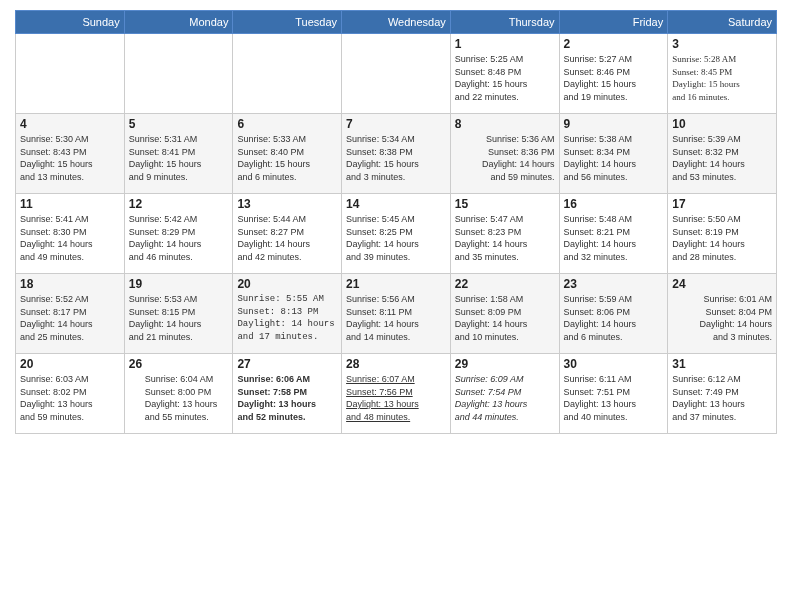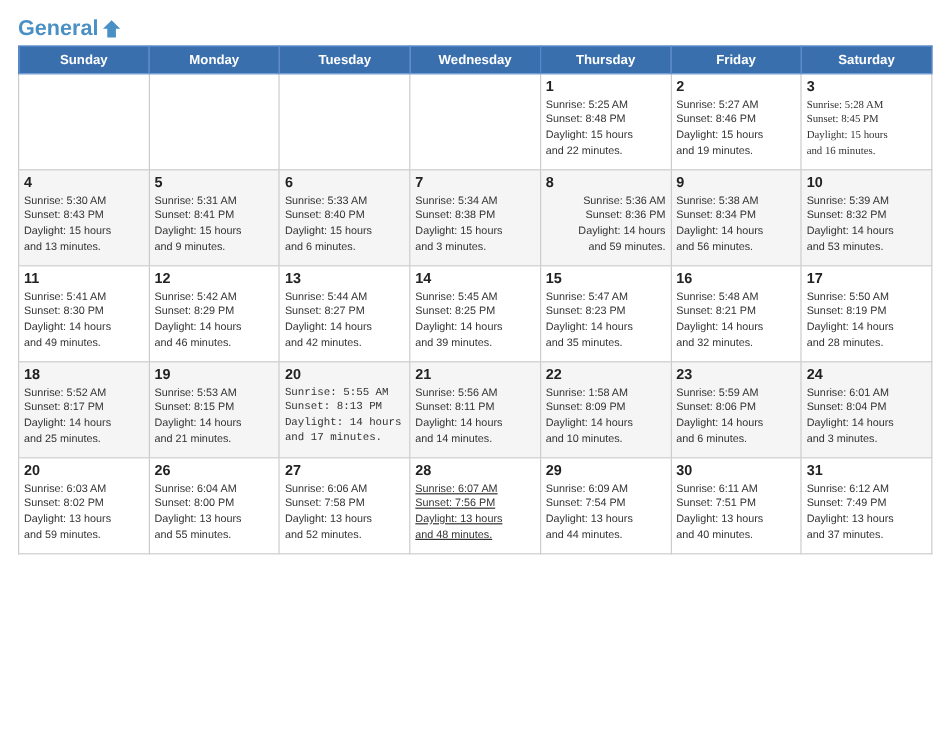--- a/index.html
+++ b/index.html
@@ -55,23 +55,23 @@
     }
     table {
       width: 100%;
       border-collapse: collapse;
       table-layout: fixed;
     }
     thead th {
       background-color: #3a6fad;
       color: #fff;
       font-size: 11px;
-      font-weight: bold;
+      font-weight: normal;
       padding: 5px 4px;
-      text-align: center;
+      text-align: right;
       border: 1px solid #5588cc;
     }
     tbody td {
       border: 1px solid #ccc;
       vertical-align: top;
       padding: 3px 4px;
       font-size: 9.5px;
       color: #333;
       height: 80px;
       background: #fff;
@@ -92,39 +92,20 @@
       color: #333;
     }
     .empty-cell {
       background: #fff !important;
     }
   </style>
 </head>
 <body>
 
 <div class="container">
-  <div class="header-area">
-    <div class="logo">
-      <div style="display:flex;flex-direction:column;align-items:flex-start;">
-        <div style="display:flex;align-items:center;">
-          <span class="logo-text">
-            <span>General</span>
-          </span>
-          <svg class="logo-icon" viewBox="0 0 20 20">
-            <polygon points="10,2 18,10 14,10 14,18 6,18 6,10 2,10" fill="#4a90c4"></polygon>
-          </svg>
-        </div>
-        <span class="logo-text" style="color:#4a90c4;"></span>
-      </div>
-    </div>
-    <div class="title-area">
-      <div class="month-title"></div>
-      <div class="location"></div>
-    </div>
-  </div>
 
   <table>
     <thead>
       <tr>
       <th>Sunday</th>
           <th>Monday</th>
           <th>Tuesday</th>
           <th>Wednesday</th>
           <th>Thursday</th>
           <th>Friday</th>
@@ -299,58 +280,58 @@
           </td>
           <td>
             <span class="day-number">23</span>
             <div class="day-info" style="white-space: pre-line;">Sunrise: 5:59 AM
 Sunset: 8:06 PM
 Daylight: 14 hours
 and 6 minutes.</div>
           </td>
           <td>
             <span class="day-number">24</span>
-            <div class="day-info" style="white-space: pre-line;">Sunrise: 6:01 AM
+            <div class="day-info" style="white-space: pre-line; text-align: right;">Sunrise: 6:01 AM
 Sunset: 8:04 PM
 Daylight: 14 hours
 and 3 minutes.</div>
           </td>
         </tr>
         <tr>
           <td>
             <span class="day-number">20</span>
             <div class="day-info" style="white-space: pre-line;">Sunrise: 6:03 AM
 Sunset: 8:02 PM
 Daylight: 13 hours
 and 59 minutes.</div>
           </td>
           <td>
             <span class="day-number">26</span>
-            <div class="day-info" style="white-space: pre-line;">Sunrise: 6:04 AM
+            <div class="day-info" style="white-space: pre-line; margin-left: 16px;">Sunrise: 6:04 AM
 Sunset: 8:00 PM
 Daylight: 13 hours
 and 55 minutes.</div>
           </td>
           <td>
             <span class="day-number">27</span>
-            <div class="day-info" style="white-space: pre-line;">Sunrise: 6:06 AM
+            <div class="day-info" style="white-space: pre-line; font-weight: bold;">Sunrise: 6:06 AM
 Sunset: 7:58 PM
 Daylight: 13 hours
 and 52 minutes.</div>
           </td>
           <td>
             <span class="day-number">28</span>
             <div class="day-info" style="white-space: pre-line; text-decoration: underline;">Sunrise: 6:07 AM
 Sunset: 7:56 PM
 Daylight: 13 hours
 and 48 minutes.</div>
           </td>
           <td>
             <span class="day-number">29</span>
-            <div class="day-info" style="white-space: pre-line;">Sunrise: 6:09 AM
+            <div class="day-info" style="white-space: pre-line; font-style: italic;">Sunrise: 6:09 AM
 Sunset: 7:54 PM
 Daylight: 13 hours
 and 44 minutes.</div>
           </td>
           <td>
             <span class="day-number">30</span>
             <div class="day-info" style="white-space: pre-line;">Sunrise: 6:11 AM
 Sunset: 7:51 PM
 Daylight: 13 hours
 and 40 minutes.</div>

